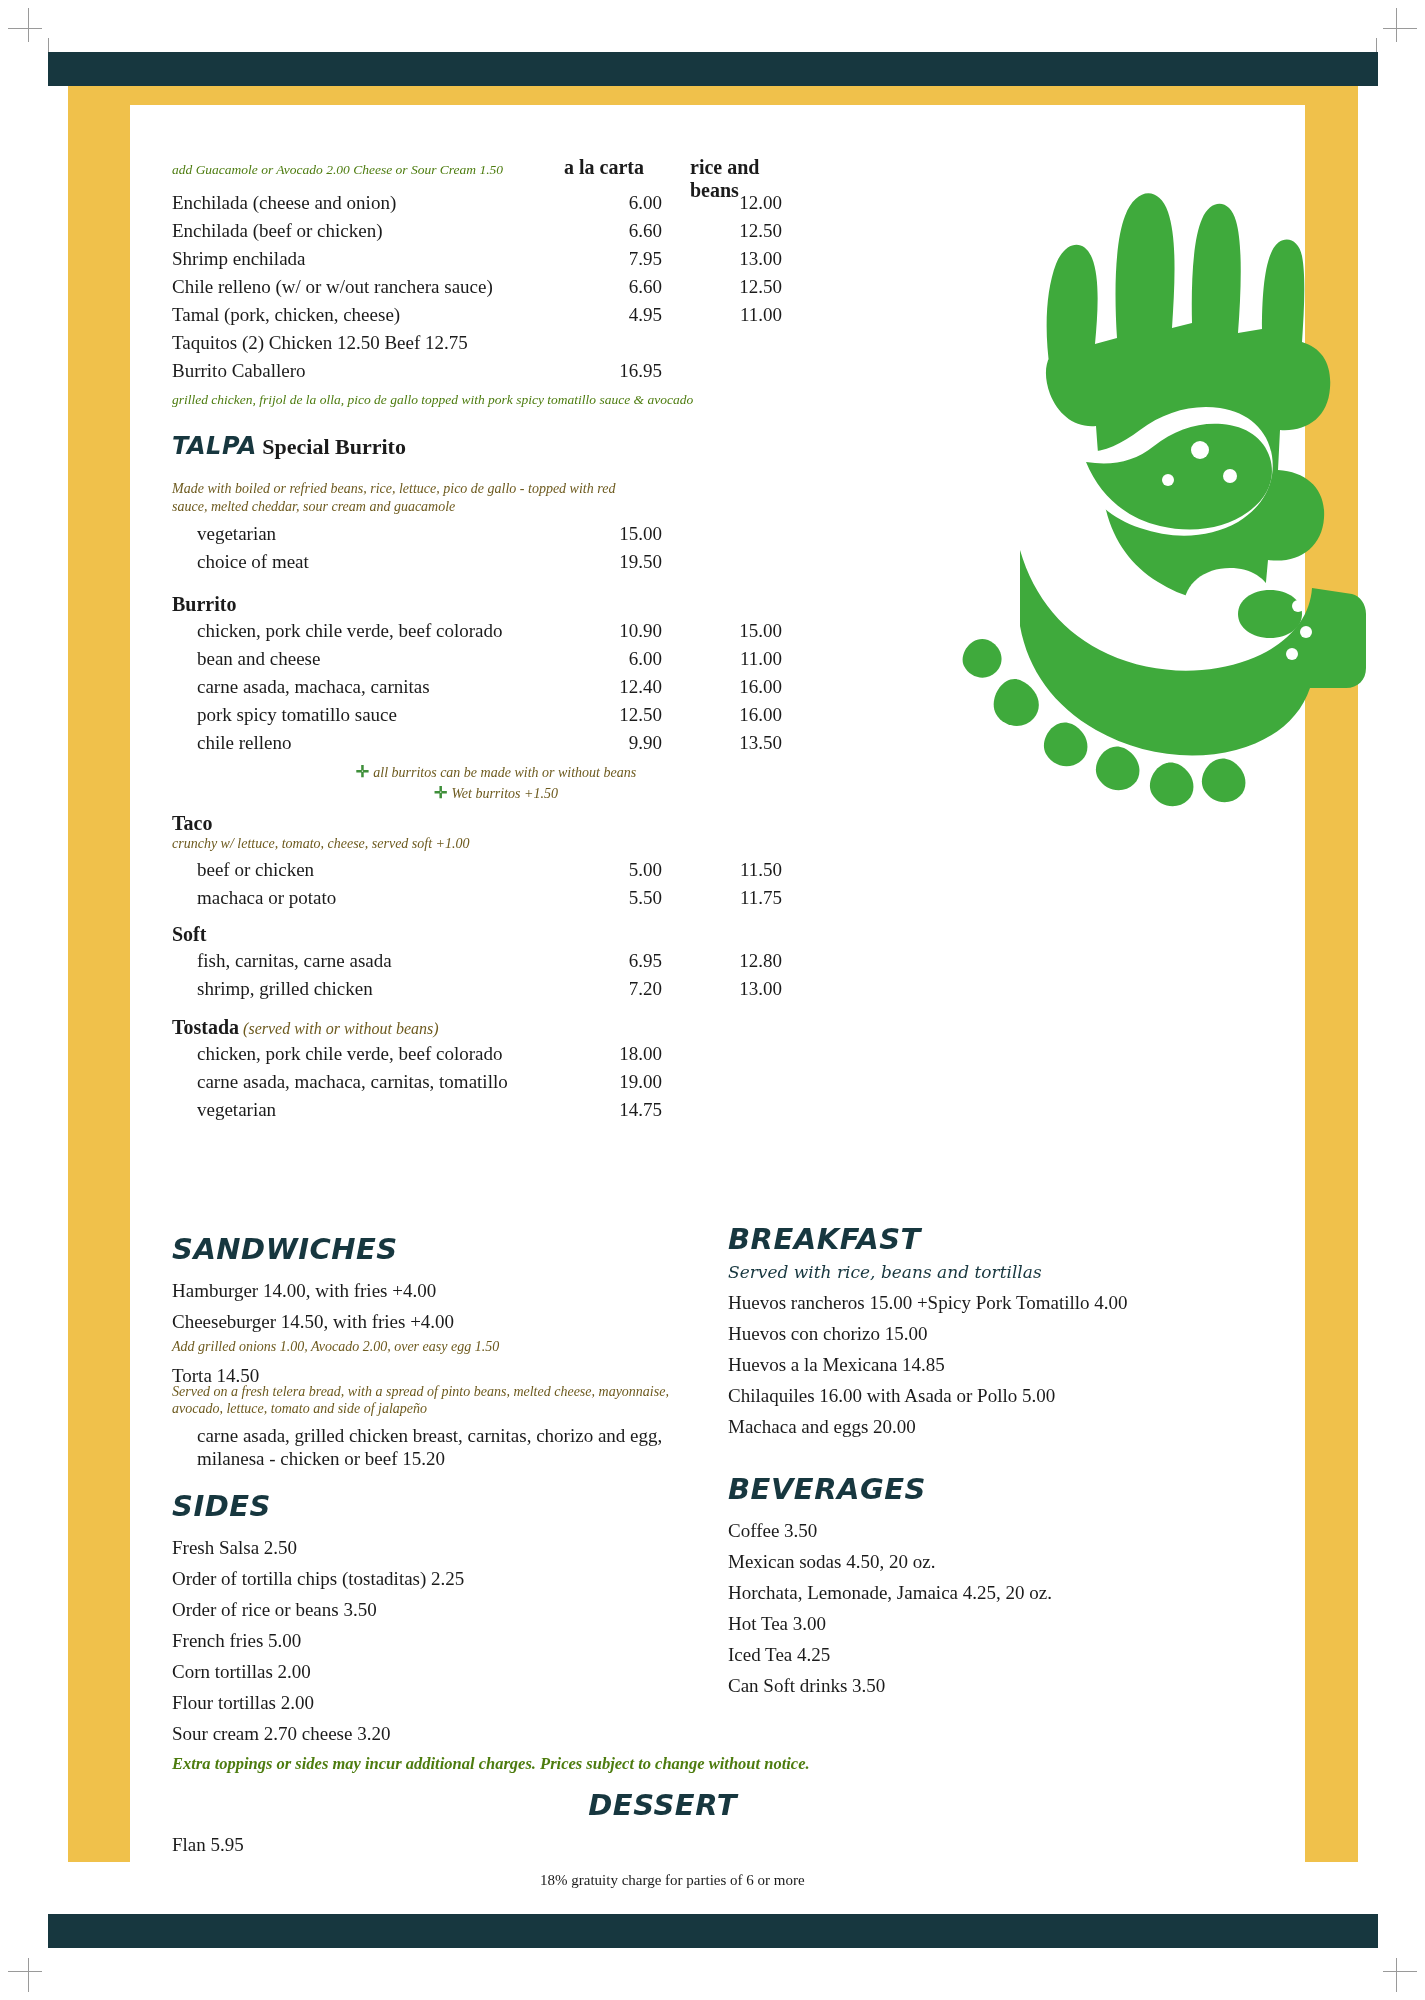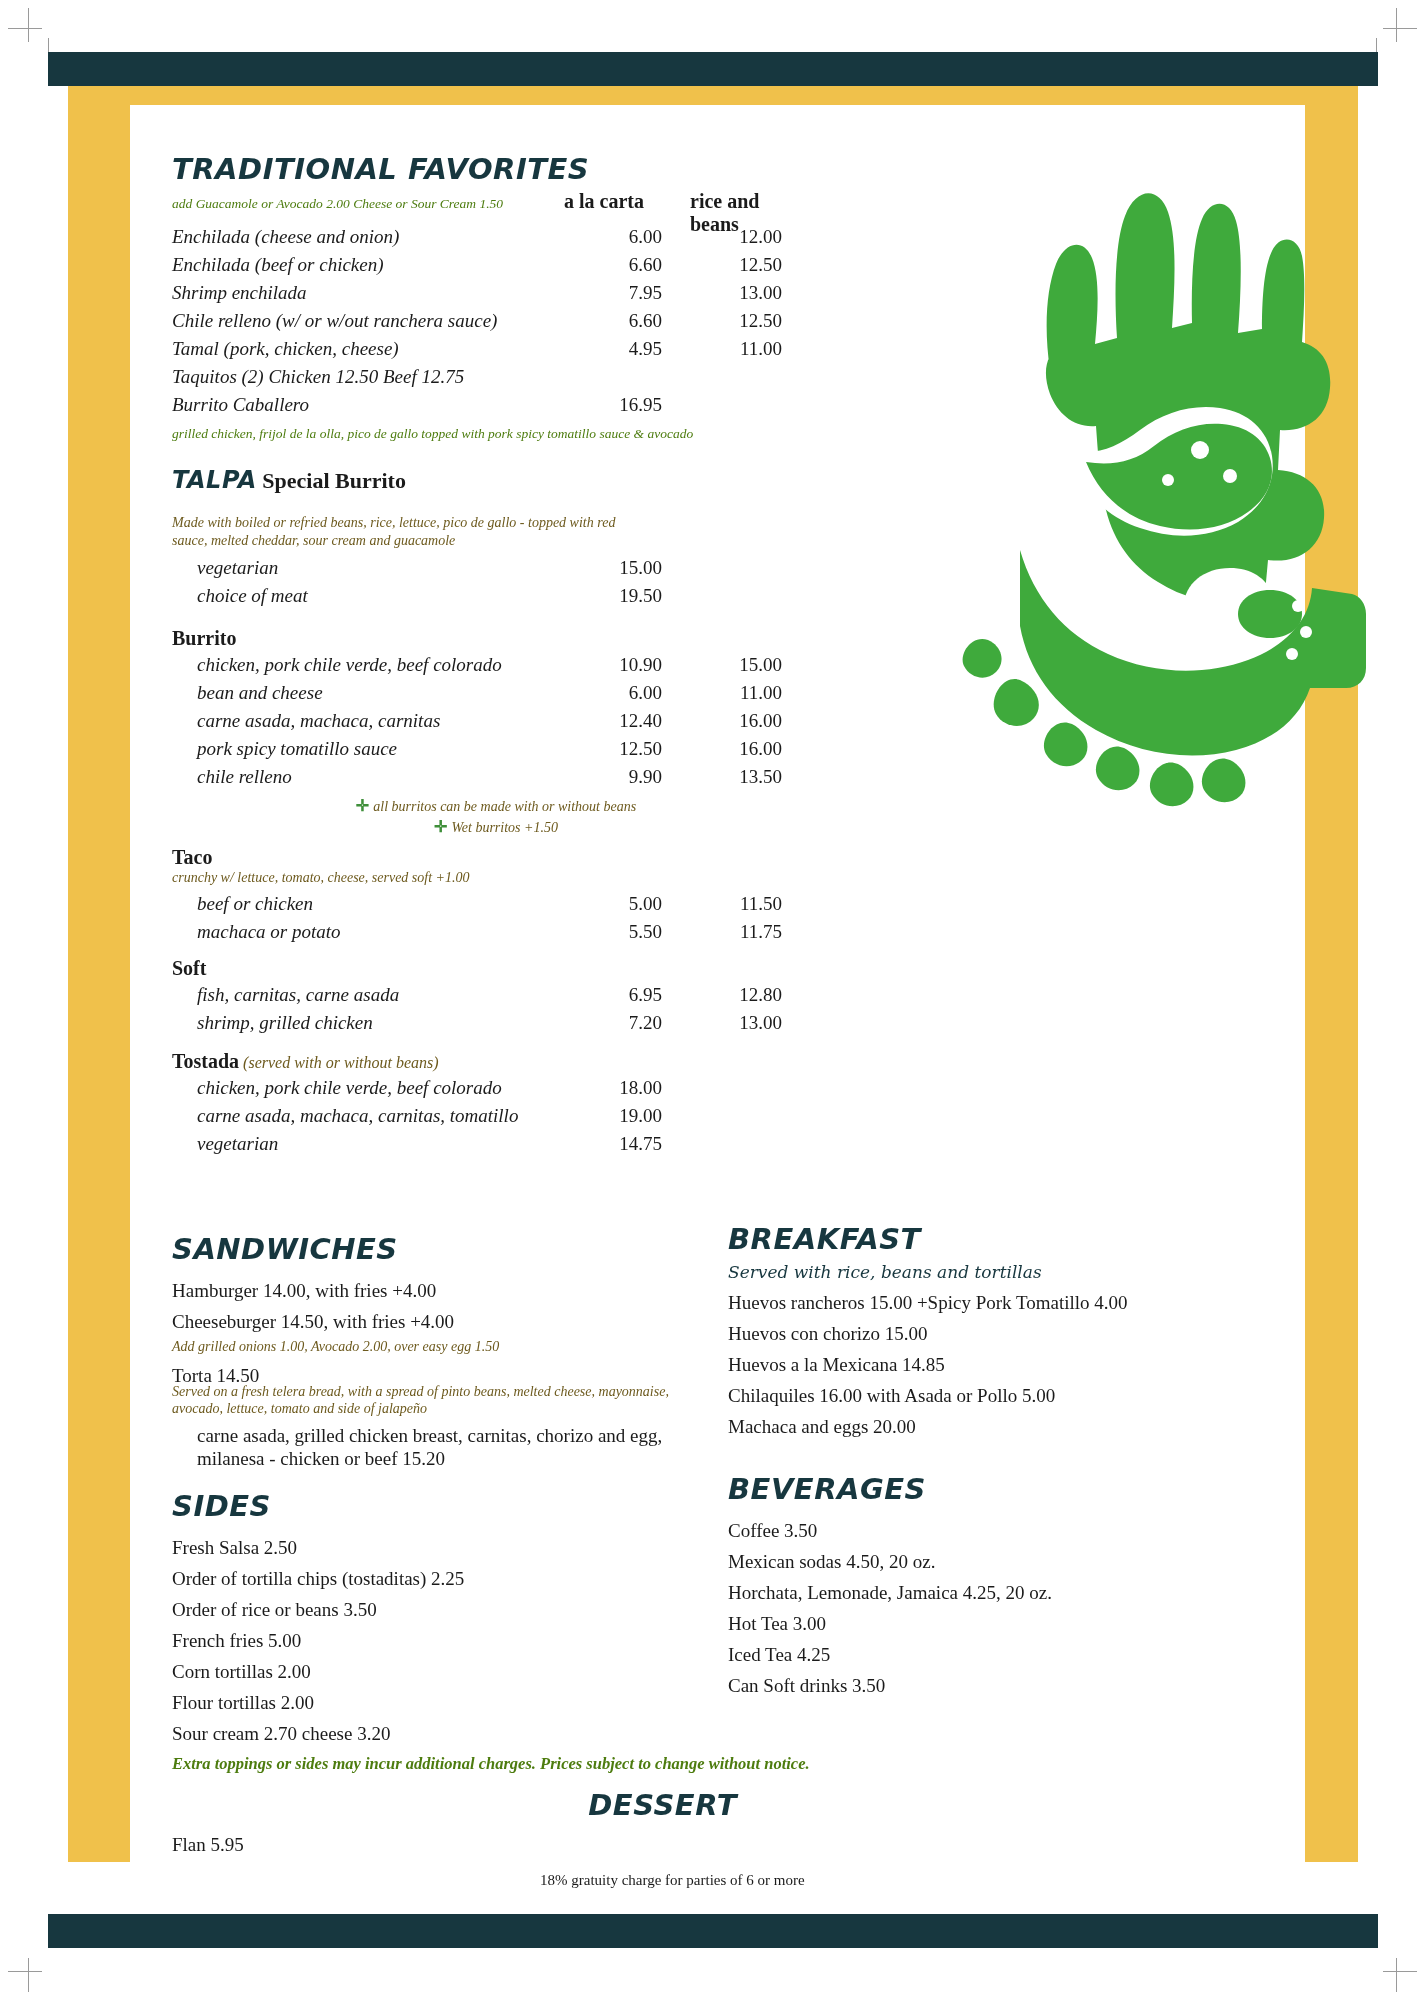--- a/index.html
+++ b/index.html
@@ -74,21 +74,21 @@
     font-family: "Liberation Serif", serif;
     font-weight: bold;
     font-size: 20px;
     color: #1b1b1b;
   }
   .row {
     position: relative;
     height: 28px;
     font-size: 19px;
   }
-  .item { position: absolute; left: 0; white-space: nowrap; font-style: italic; }
+  .item { position: absolute; left: 0; white-space: nowrap; }
   .p1 { position: absolute; left: 400px; width: 90px; text-align: right; }
   .p2 { position: absolute; left: 520px; width: 90px; text-align: right; }
   .secname {
     font-weight: bold;
     font-size: 20px;
     margin-top: 8px;
   }
   .note {
     font-style: italic;
     color: #6d5a1e;
@@ -190,21 +190,20 @@
         <path d="M224 628 c16 8 20 26 10 36 -10 10-28 8-36-6 -8-14 8-38 26-30 z"></path>
         <path d="M278 644 c16 8 20 26 10 36 -10 10-28 8-36-6 -8-14 8-38 26-30 z"></path>
         <path d="M330 640 c16 8 20 26 10 36 -10 10-28 8-36-6 -8-14 8-38 26-30 z"></path>
         <path d="M88 520 c14 6 18 22 8 32 -10 10-26 6-32-6 -6-12 8-32 24-26 z"></path>
       </g>
     </svg>
   </div>
 
   <div class="col-left">
 
-    <div class="head">TRADITIONAL FAVORITES</div>
 
     <div style="position:relative;height:30px;margin-top:4px;">
       <span class="sub-ital" style="position:absolute;left:0;top:6px;">add  Guacamole or Avocado 2.00  Cheese or Sour Cream 1.50</span>
       <span class="colhead" style="position:absolute;left:392px;top:0;">a la carta</span>
       <span class="colhead" style="position:absolute;left:518px;top:0;">rice and beans</span>
     </div>
 
     <div style="margin-top:6px;">
       <div class="row">
         <span class="item">Enchilada (cheese and onion)</span>

